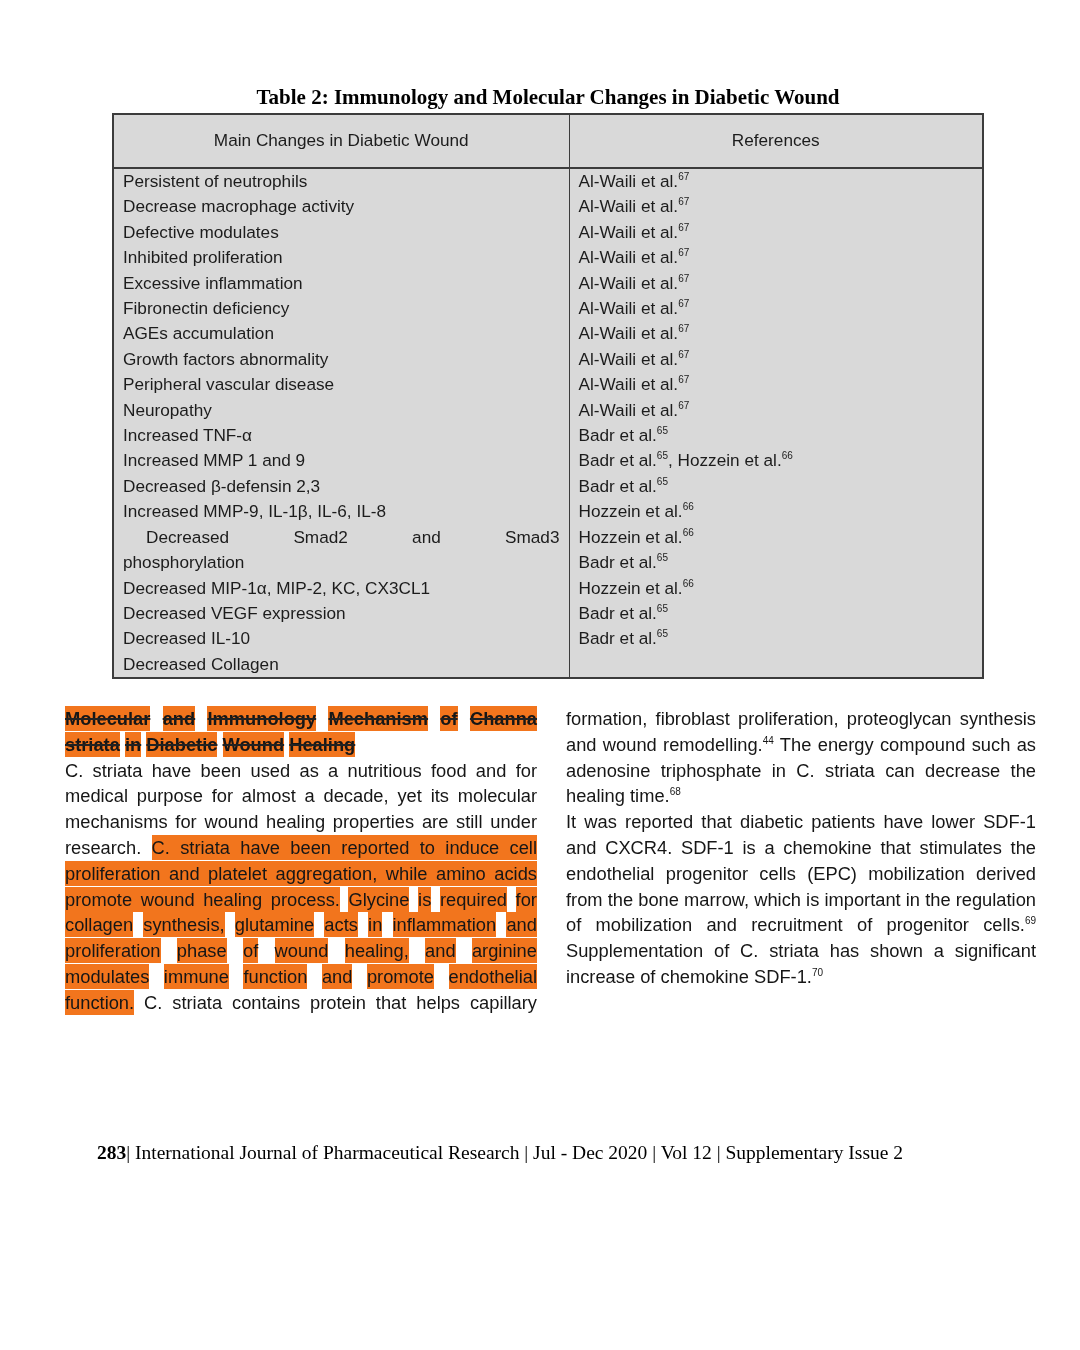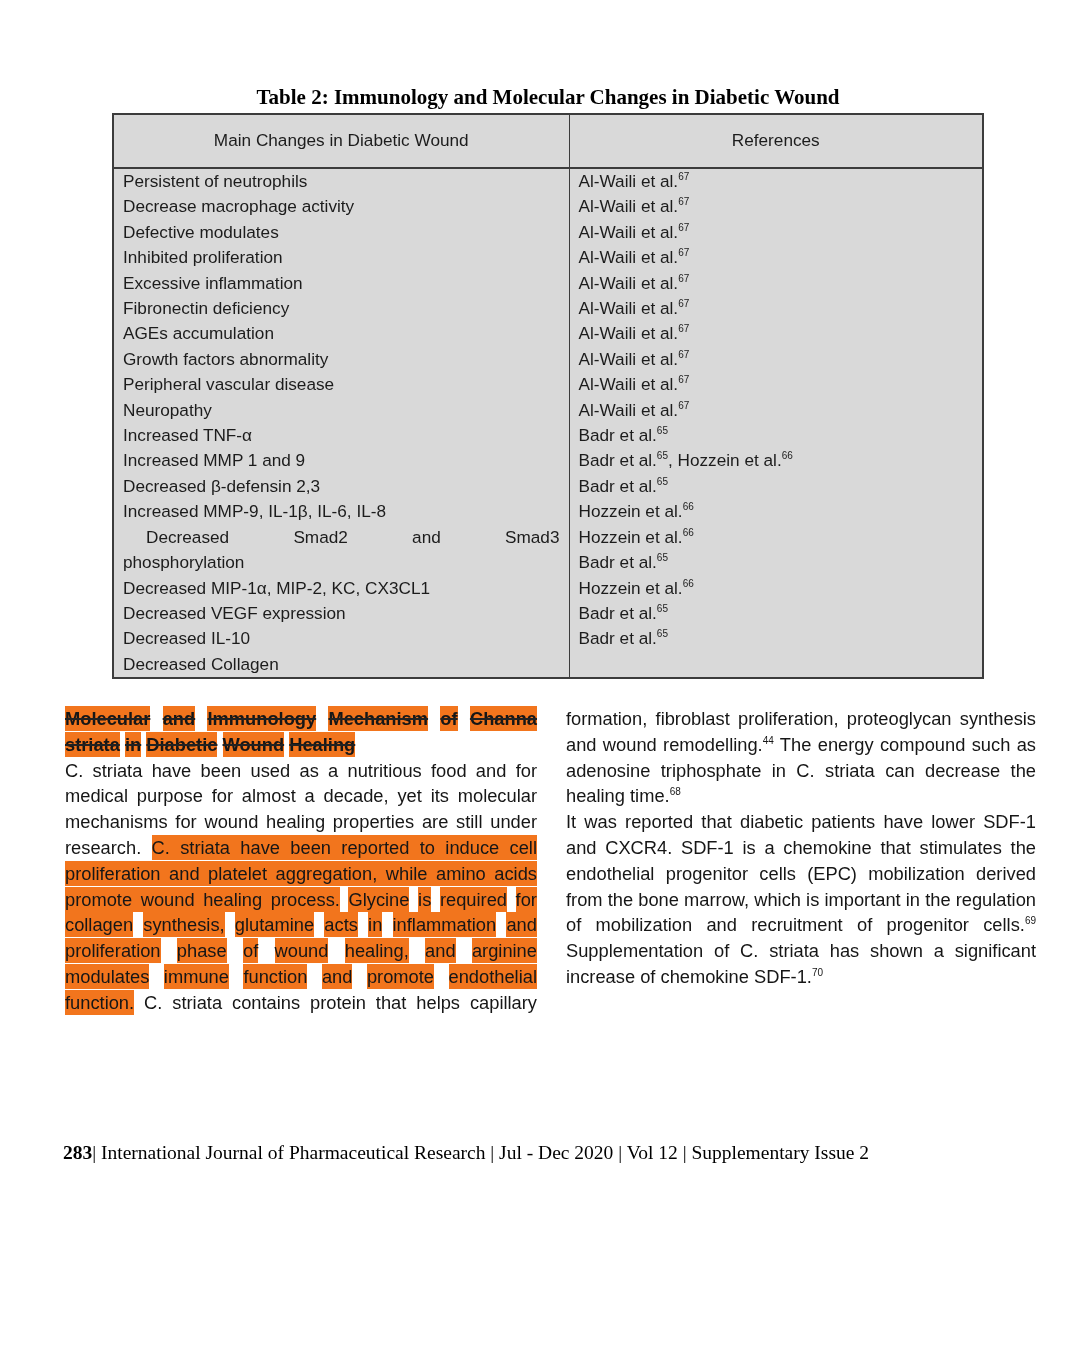--- a/index.html
+++ b/index.html
@@ -49,21 +49,21 @@
     padding:2px 0;
     -webkit-box-decoration-break:clone; box-decoration-break:clone;margin-top:28px;
   }
   .strike { text-decoration:line-through; text-decoration-thickness:2px; text-decoration-color:#222; }
 
   
   .footer {
     position:absolute; left:63px; top:1142px; width:960px;
     font-family:"Liberation Serif", serif; font-size:19.5px; color:#000; white-space:nowrap;
   }
-  .pagenum { font-weight:bold; }
+  .pagenum { font-weight:bold;margin-left:34px; }
 </style>
 </head>
 <body>
 
 <div class="page" style="--hl: #f2751d; --tbg: #d9d9d9; --tbd: #3c3c3c;">
 
   <div class="table-title">Table 2: Immunology and Molecular Changes in Diabetic Wound</div>
 
   <table class="changes">
     <colgroup>

